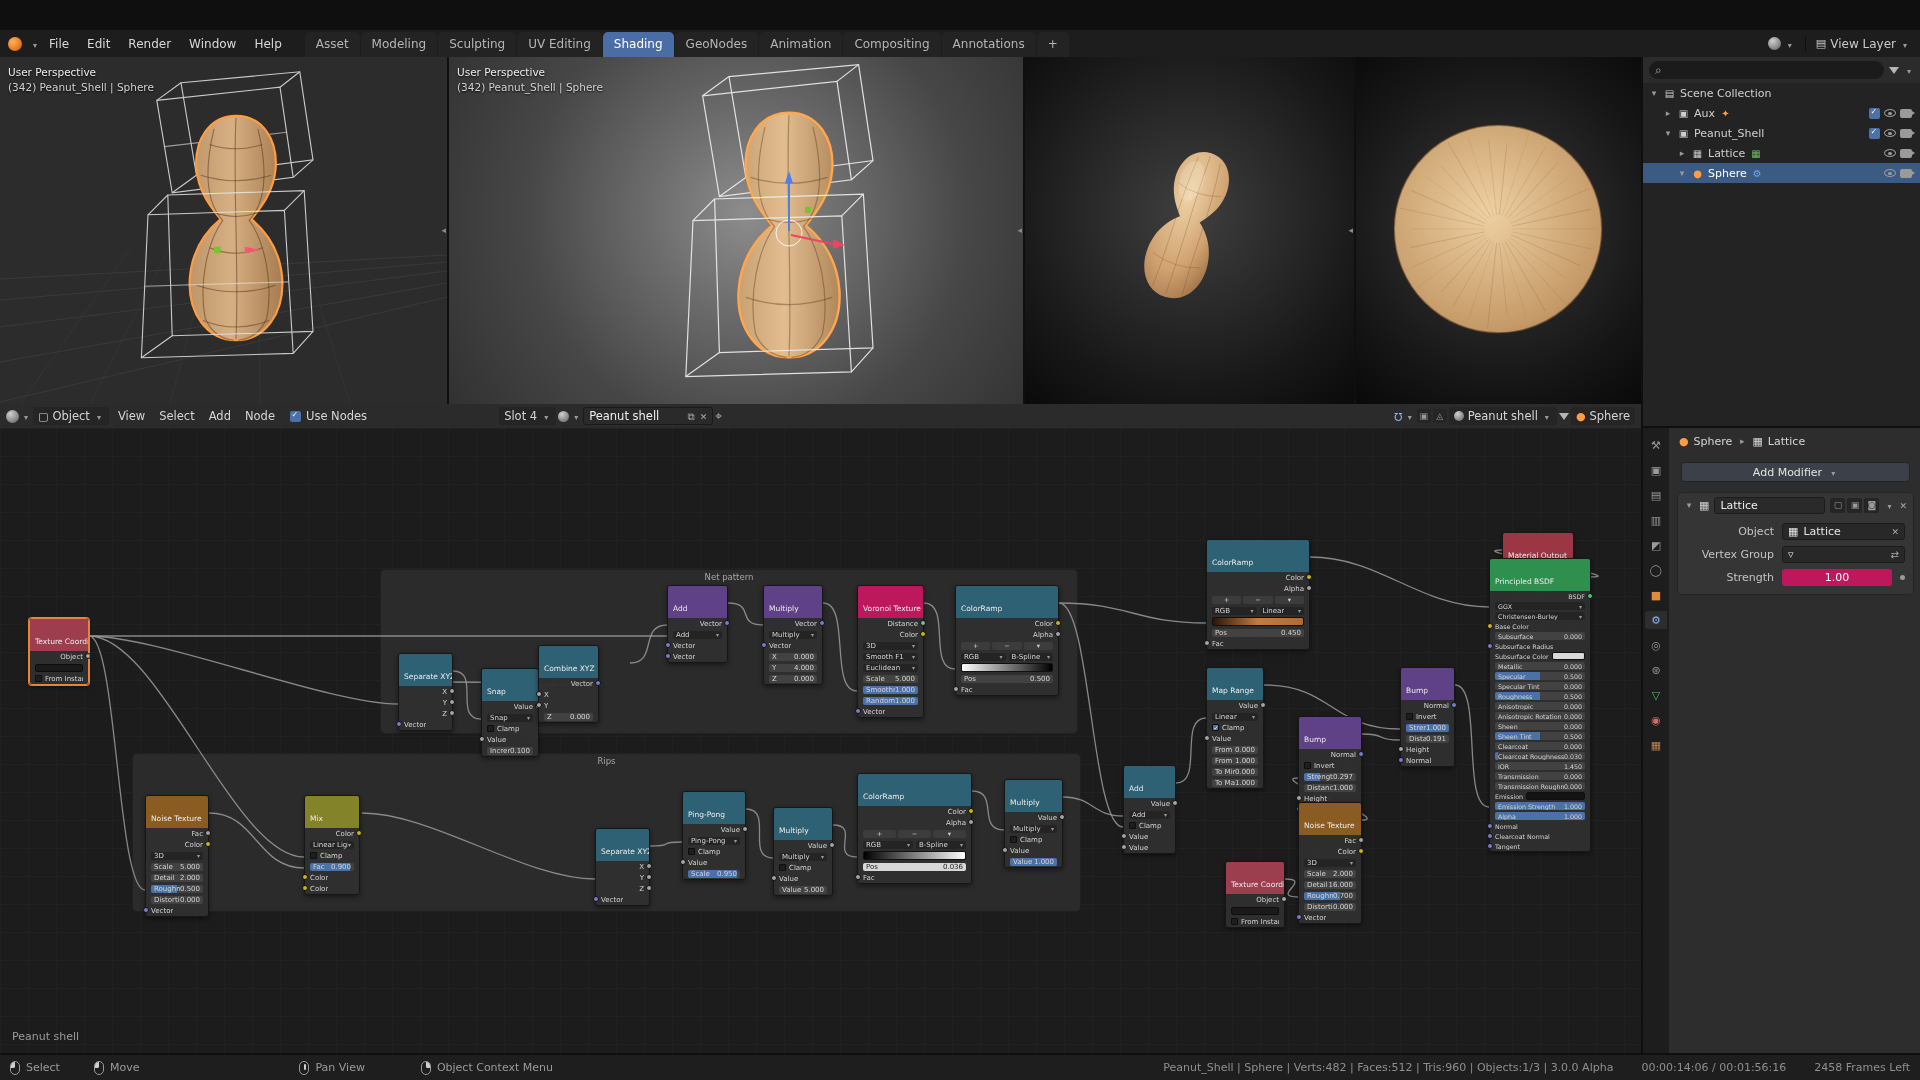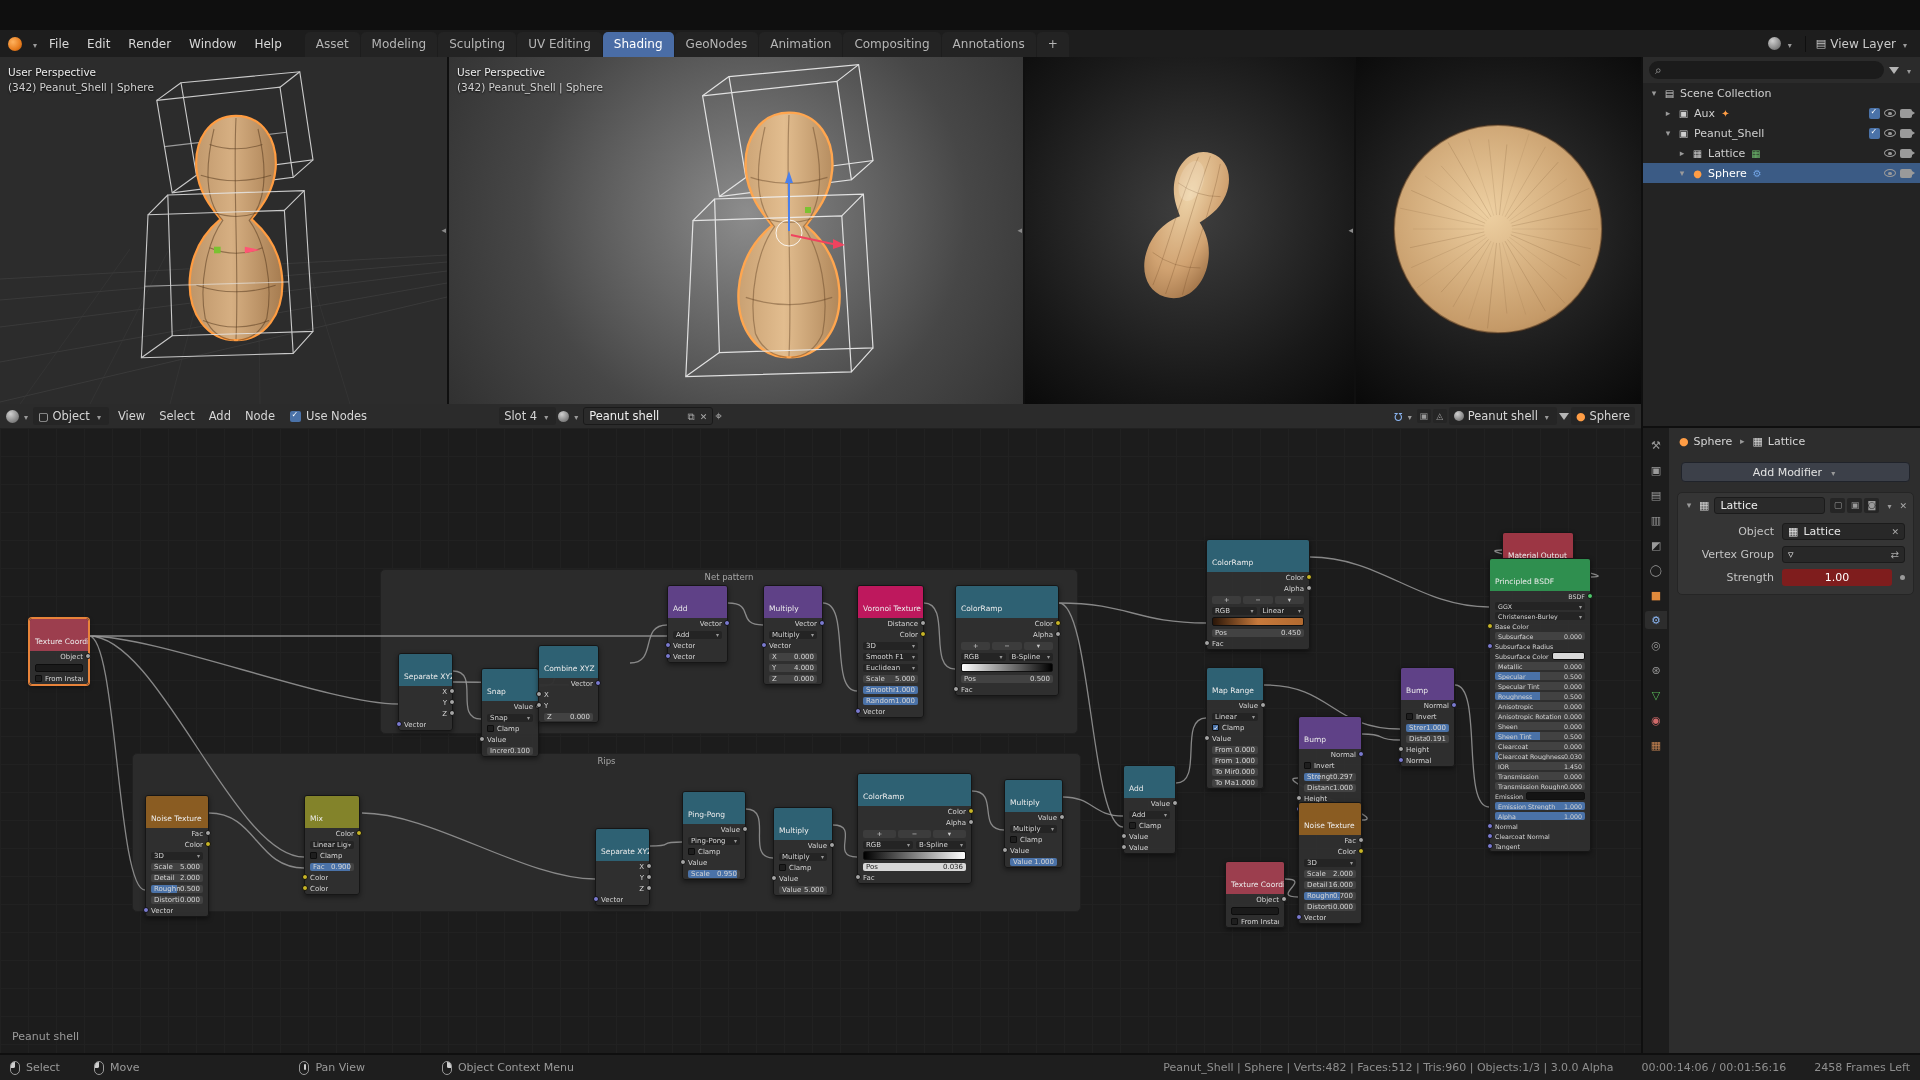--- a/index.html
+++ b/index.html
@@ -116,30 +116,30 @@
 #pcrumb{height:26px;display:flex;align-items:center;gap:5px;padding:0 8px;color:#d5d5d5;}
 #add-mod{margin:8px 10px 10px;height:20px;background:#3c4049;border:1px solid #20232a;border-radius:4px;display:flex;align-items:center;justify-content:center;color:#e2e2e2;gap:6px;}
 .modpanel{margin:0 6px;background:#353535;border:1px solid #252525;border-radius:5px;padding-bottom:8px;}
 .mp-head{height:24px;display:flex;align-items:center;gap:5px;padding:0 6px;}
 .mp-name{flex:1;height:17px;background:#2a2a2a;border:1px solid #1b1b1b;border-radius:3px;padding:1px 5px;color:#eee;}
 .mp-toggles{display:flex;gap:2px;}
 .mp-toggles .tgl{width:15px;height:15px;line-height:15px;}
 .prow{display:flex;align-items:center;margin:6px 8px 0 0;gap:8px;}
 .plabel{width:96px;text-align:right;color:#c3c3c3;flex:none;}
 .pfield{flex:1;height:17px;background:#282828;border:1px solid #1b1b1b;border-radius:3px;display:flex;align-items:center;padding:0 5px;gap:5px;color:#e5e5e5;}
-.pslider{flex:1;height:17px;background:#7f1d1d;border-radius:3px;display:flex;align-items:center;justify-content:center;color:#fff;position:relative;}
+.pslider{flex:1;height:17px;background:#be185d;border-radius:3px;display:flex;align-items:center;justify-content:center;color:#fff;position:relative;}
 .deco-dot{width:5px;height:5px;border-radius:50%;background:#9a9a9a;flex:none;}
 .ic-swap::before{content:"⇄";font-size:10px;color:#aaa;}
 
 
 #statusbar{position:absolute;left:0;top:1055px;width:1920px;height:25px;background:#1e1e1e;display:flex;align-items:center;font-size:11px;color:#9a9a9a;padding:0 10px;}
 .km{display:flex;align-items:center;gap:6px;}
 .km+.km{margin-left:34px;}
 .km:nth-child(3){margin-left:160px;}
-.km:nth-child(4){margin-left:77px;align-items:center;}
+.km:nth-child(4){margin-left:56px;align-items:center;}
 .mi{width:10px;height:14px;border:1px solid #9a9a9a;border-radius:5px;position:relative;flex:none;}
 .mi.l::before{content:"";position:absolute;left:0;top:0;width:50%;height:55%;background:#cfcfcf;border-radius:5px 0 2px 0;}
 .mi.r::before{content:"";position:absolute;right:0;top:0;width:50%;height:55%;background:#cfcfcf;border-radius:0 5px 0 2px;}
 .mi.m::before{content:"";position:absolute;left:3.5px;top:2px;width:2px;height:6px;background:#cfcfcf;border-radius:1px;}
 #sb-right{margin-left:auto;display:flex;gap:28px;color:#8f8f8f;}
 </style>
 </head>
 <body>
 <div id="app">
 

